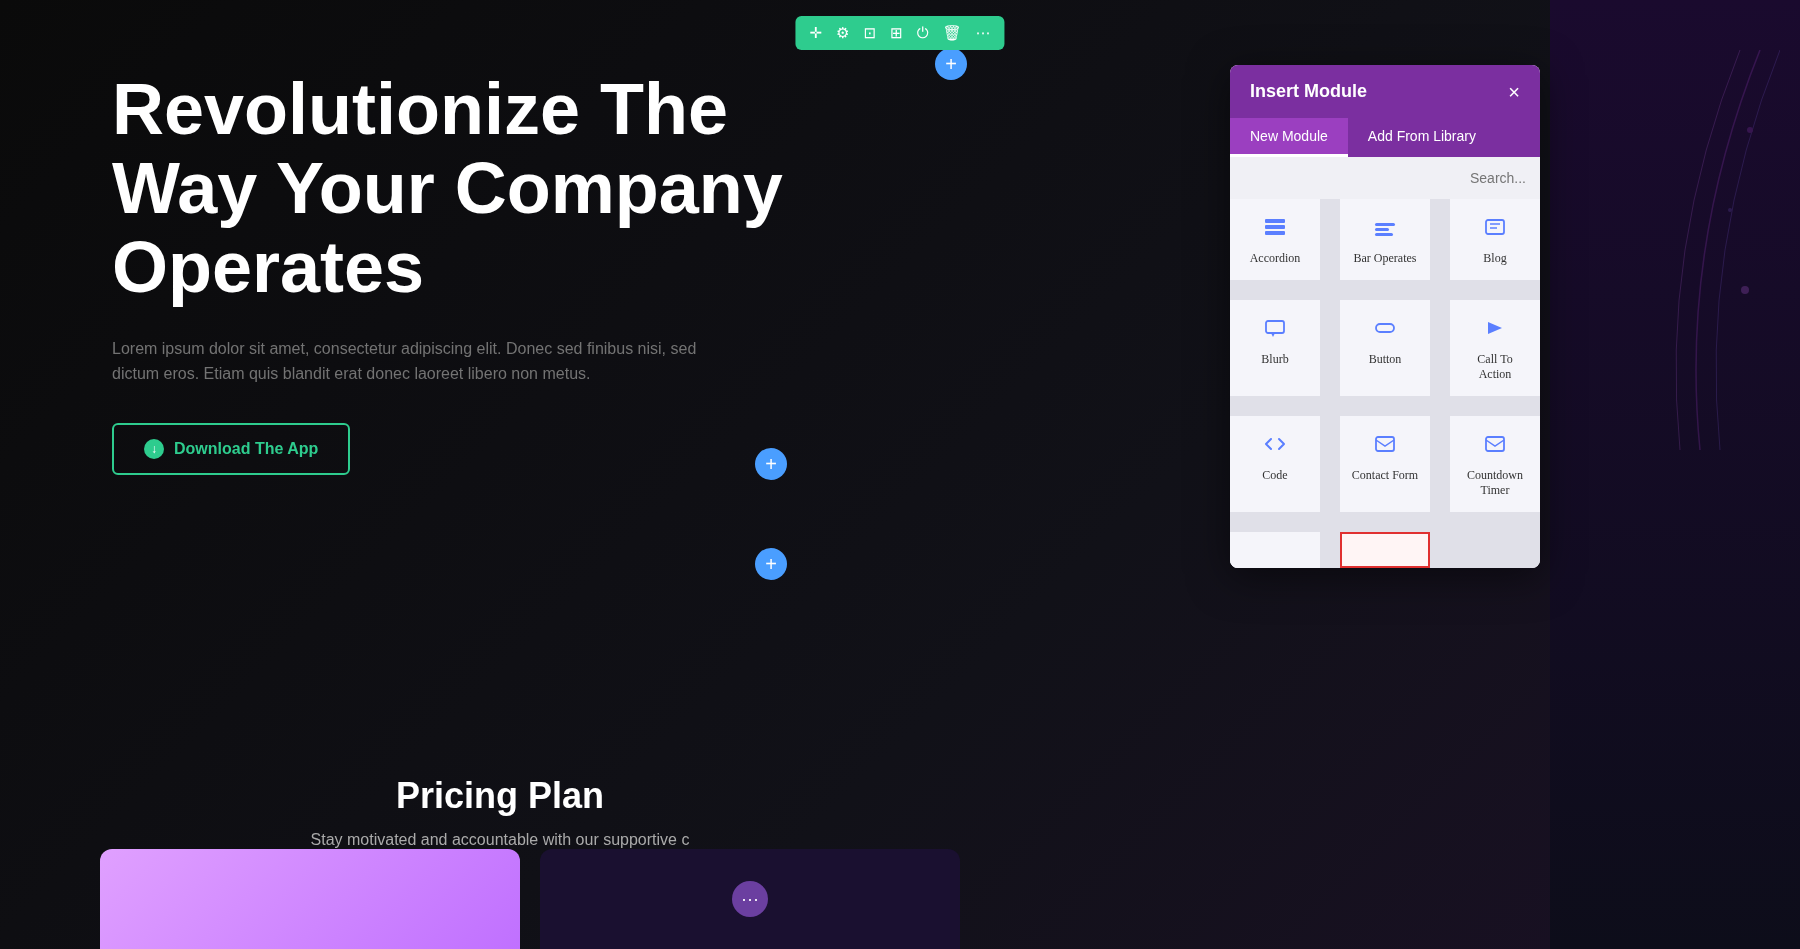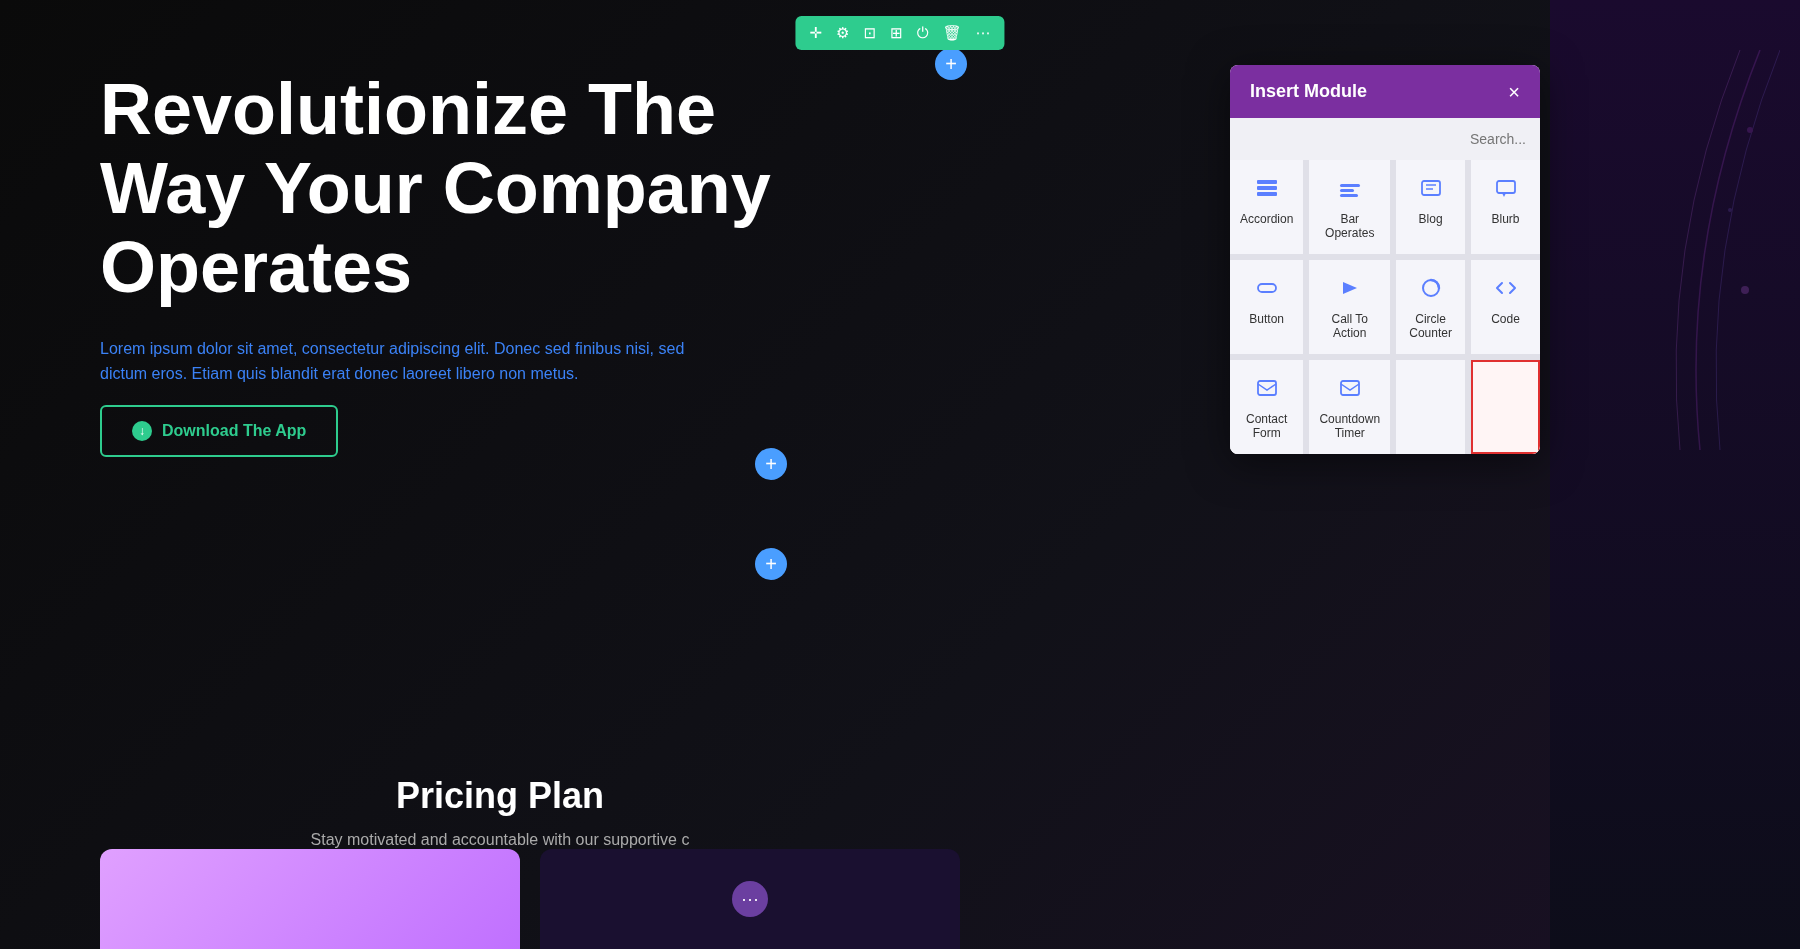--- a/index.html
+++ b/index.html
@@ -38,40 +38,40 @@
     .toolbar-float span {
       color: #fff;
       font-size: 15px;
       cursor: pointer;
     }
 
     
     .main-content {
       position: absolute;
       top: 0;
-      left: 0;
+      left: 12px;
       width: 900px;
       height: 100%;
       padding: 70px 60px 40px 100px;
       z-index: 1;
     }
 
     .hero-title {
       font-size: 72px;
       font-weight: 800;
       line-height: 1.1;
       color: #ffffff;
       margin-bottom: 28px;
     }
 
     .hero-subtitle {
       font-size: 16px;
-      color: #3b82f6;
+      color: #737373;
       line-height: 1.6;
-      margin-bottom: 18px;
+      margin-bottom: 36px;
       max-width: 600px;
     }
 
     .btn-download {
       display: inline-flex;
       align-items: center;
       gap: 10px;
       border: 2px solid #2ecc8e;
       border-radius: 6px;
       padding: 14px 30px;
@@ -241,26 +241,27 @@
       border: none;
       background: transparent;
       font-size: 14px;
       color: #555;
       outline: none;
       text-align: right;
     }
 
     .panel-grid {
       display: grid;
-      grid-template-columns: 1fr 1fr 1fr 1fr;
-      gap: 6px;
+      grid-template-columns: 1fr 1fr 1fr;
+      gap: 20px;
       background: #e0e0e8;
       padding: 0;
       max-height: 500px;
       overflow-y: auto;
+      font-family: Liberation Serif, serif;
     }
 
     .module-item {
       background: #f5f5fa;
       padding: 18px 10px 14px;
       display: flex;
       flex-direction: column;
       align-items: center;
       gap: 8px;
       cursor: pointer;
@@ -348,20 +349,24 @@
   <div class="card-preview-pink"></div>
   <div class="card-preview-dark">
     <div class="card-preview-dots">···</div>
   </div>
 </div>
 
 <div class="insert-panel">
   <div class="panel-header">
     <span class="panel-header-title">Insert Module</span>
     <span class="panel-close">×</span>
+  </div>
+  <div class="panel-tabs">
+    <div class="panel-tab active">New Module</div>
+    <div class="panel-tab">Add From Library</div>
   </div>
   <div class="panel-search">
     <input type="text" placeholder="Search..." style="">
   </div>
   <div class="panel-grid" id="module-grid">
   <div class="module-item">
         <div class="module-icon"><svg width="24" height="20" viewBox="0 0 24 20" fill="none" xmlns="http://www.w3.org/2000/svg">
             <rect x="2" y="2" width="20" height="4" rx="1" fill="#5b7fff"></rect>
             <rect x="2" y="8" width="20" height="4" rx="1" fill="#5b7fff"></rect>
             <rect x="2" y="14" width="20" height="4" rx="1" fill="#5b7fff"></rect>
@@ -398,27 +403,20 @@
         <div class="module-label">Button</div>
       </div>
       <div class="module-item">
         <div class="module-icon"><svg width="24" height="20" viewBox="0 0 24 20" fill="none">
             <polygon points="5,4 19,10 5,16" fill="#5b7fff"></polygon>
           </svg></div>
         <div class="module-label">Call To Action</div>
       </div>
       <div class="module-item">
         <div class="module-icon"><svg width="24" height="20" viewBox="0 0 24 20" fill="none">
-            <circle cx="12" cy="10" r="8" stroke="#5b7fff" stroke-width="2"></circle>
-            <path d="M12 2 A8 8 0 0 1 20 10" stroke="#5b7fff" stroke-width="2.5" stroke-linecap="round"></path>
-          </svg></div>
-        <div class="module-label">Circle Counter</div>
-      </div>
-      <div class="module-item">
-        <div class="module-icon"><svg width="24" height="20" viewBox="0 0 24 20" fill="none">
             <polyline points="8,5 3,10 8,15" stroke="#5b7fff" stroke-width="2" stroke-linecap="round" stroke-linejoin="round" fill="none"></polyline>
             <polyline points="16,5 21,10 16,15" stroke="#5b7fff" stroke-width="2" stroke-linecap="round" stroke-linejoin="round" fill="none"></polyline>
           </svg></div>
         <div class="module-label">Code</div>
       </div>
       <div class="module-item">
         <div class="module-icon"><svg width="24" height="20" viewBox="0 0 24 20" fill="none">
             <rect x="3" y="3" width="18" height="14" rx="2" stroke="#5b7fff" stroke-width="1.8"></rect>
             <polyline points="3,6 12,12 21,6" stroke="#5b7fff" stroke-width="1.5" fill="none"></polyline>
           </svg></div>

